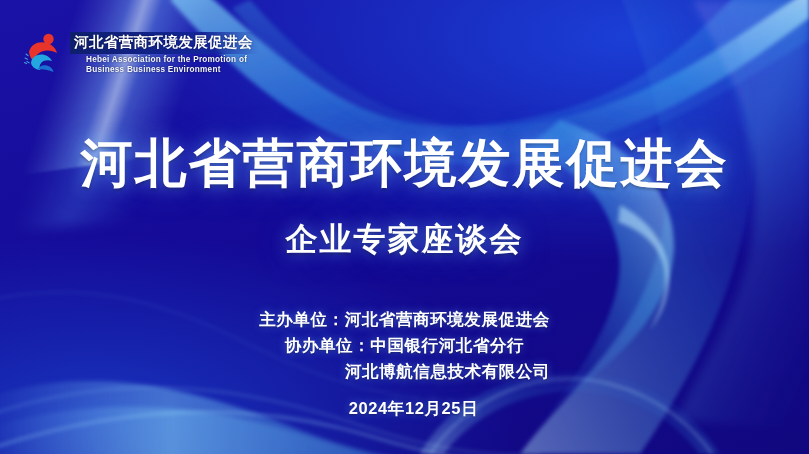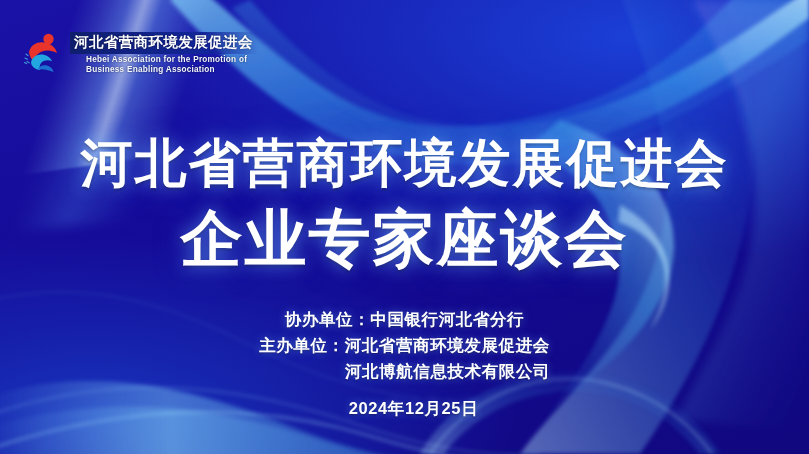--- a/index.html
+++ b/index.html
@@ -85,21 +85,21 @@
     font-weight:bold;
     font-size:52px;
     line-height:76px;
     letter-spacing:2px;
     white-space:nowrap;
     text-shadow:
         0 0 16px rgba(120,190,255,0.55),
         0 0 34px rgba(60,140,255,0.35),
         0 2px 3px rgba(0,0,0,0.35);
   }
-  .title-line.t2 { font-size:62px; }
+  .title-line.t2 { font-size:32px; }
 
   
   .credits {
     position:absolute; left:0; right:0; top:306px;
     text-align:center; z-index:5;
   }
   .credit-row {
     color:#ffffff;
     font-weight:bold;
     font-size:16.5px;
@@ -206,29 +206,29 @@
         <path d="M16,39 C17.5,36 21,34.5 25,35.5 C28.5,36.4 31,39 31.5,42
                  C27,40 21,39.2 16,39 Z" fill="#1b6fd0"></path>
         <path d="M4,24 l2,1.6 M3,28 l2.4,1.2 M5,31.5 l2.2,1.4 M2.5,32.5 l2,1.1" stroke="#49b8e8" stroke-width="1.1" stroke-linecap="round" opacity="0.85"></path>
       </svg>
     </div>
     <div class="logo-text">
       <div class="logo-cn">
         <span>河北省营商环境发展促进会</span>
       </div>
       <div class="logo-en1">Hebei Association for the Promotion of</div>
-      <div class="logo-en2">Business Enabling Association</div>
+      <div class="logo-en2">Business Business Environment</div>
     </div>
   </div>
 
   <div class="titles">
     <div class="title-line t1">河北省营商环境发展促进会</div>
     <div class="title-line t2">企业专家座谈会</div>
   </div>
 
   <div class="credits">
+    <div class="credit-row">主办单位：河北省营商环境发展促进会</div>
     <div class="credit-row">协办单位：中国银行河北省分行</div>
-    <div class="credit-row">主办单位：河北省营商环境发展促进会</div>
     <div class="credit-row indent">河北博航信息技术有限公司</div>
     <div class="date-row">2024年12月25日</div>
   </div>
 
 </div>
 
 </body></html>

